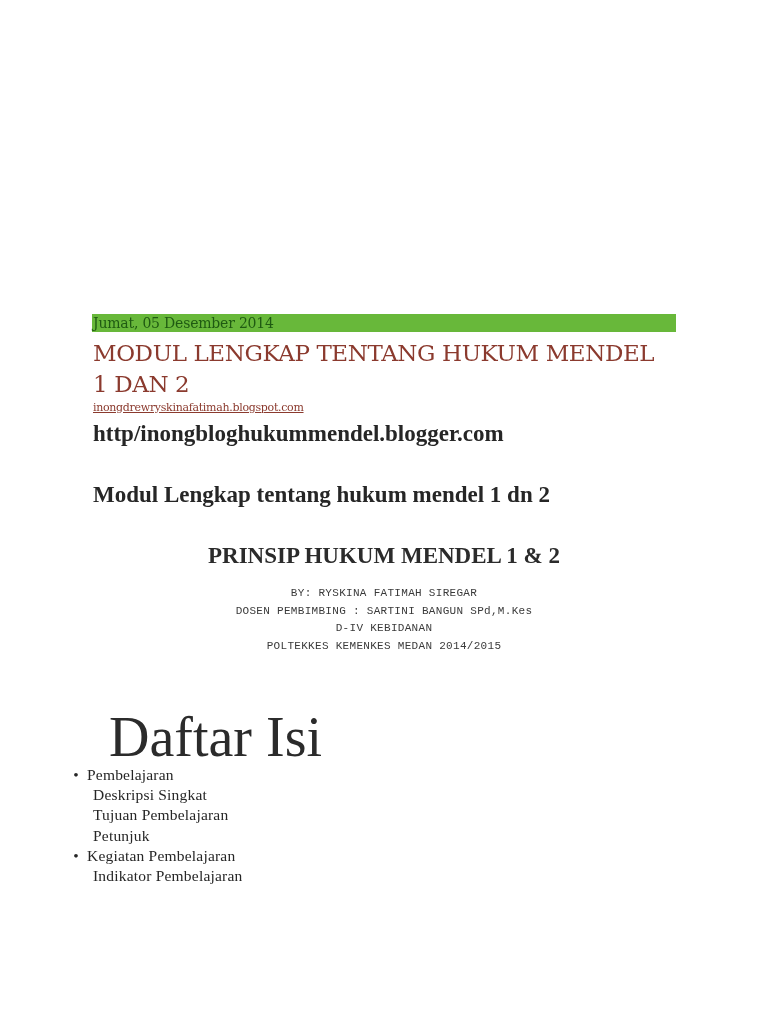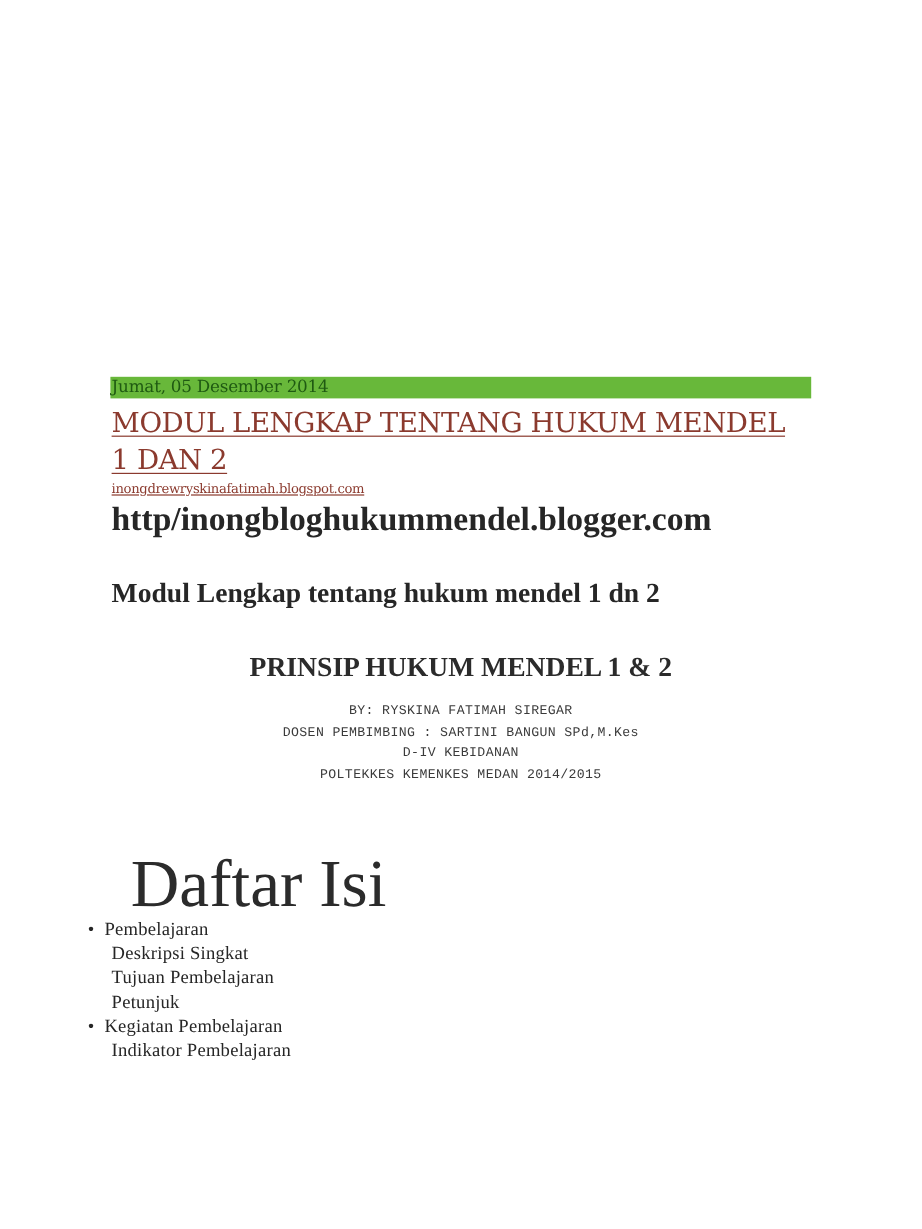--- a/index.html
+++ b/index.html
@@ -40,21 +40,20 @@
     }
     .post-title {
       position: absolute;
       left: 93px;
       top: 338px;
       width: 580px;
       font-family: "DejaVu Serif", serif;
       font-size: 23px;
       line-height: 31px;
       color: #8b3a2e;
-      text-decoration: underline;
       text-decoration-thickness: 1px;
       text-underline-offset: 3px;
       letter-spacing: -0.4px;
       font-weight: normal;
       margin: 0;
       cursor: pointer;
     }
     .blog-link {
       position: absolute;
       left: 93px;
@@ -66,21 +65,21 @@
       text-decoration: underline;
       letter-spacing: -0.3px;
       cursor: pointer;
     }
     .url-line {
       position: absolute;
       left: 93px;
       top: 420px;
       font-family: "Liberation Serif", serif;
       font-weight: bold;
-      font-size: 28px;
+      font-size: 23px;
       line-height: 28px;
       color: #262626;
     }
     .subtitle {
       position: absolute;
       left: 93px;
       top: 480px;
       font-family: "Liberation Serif", serif;
       font-weight: bold;
       font-size: 23px;

